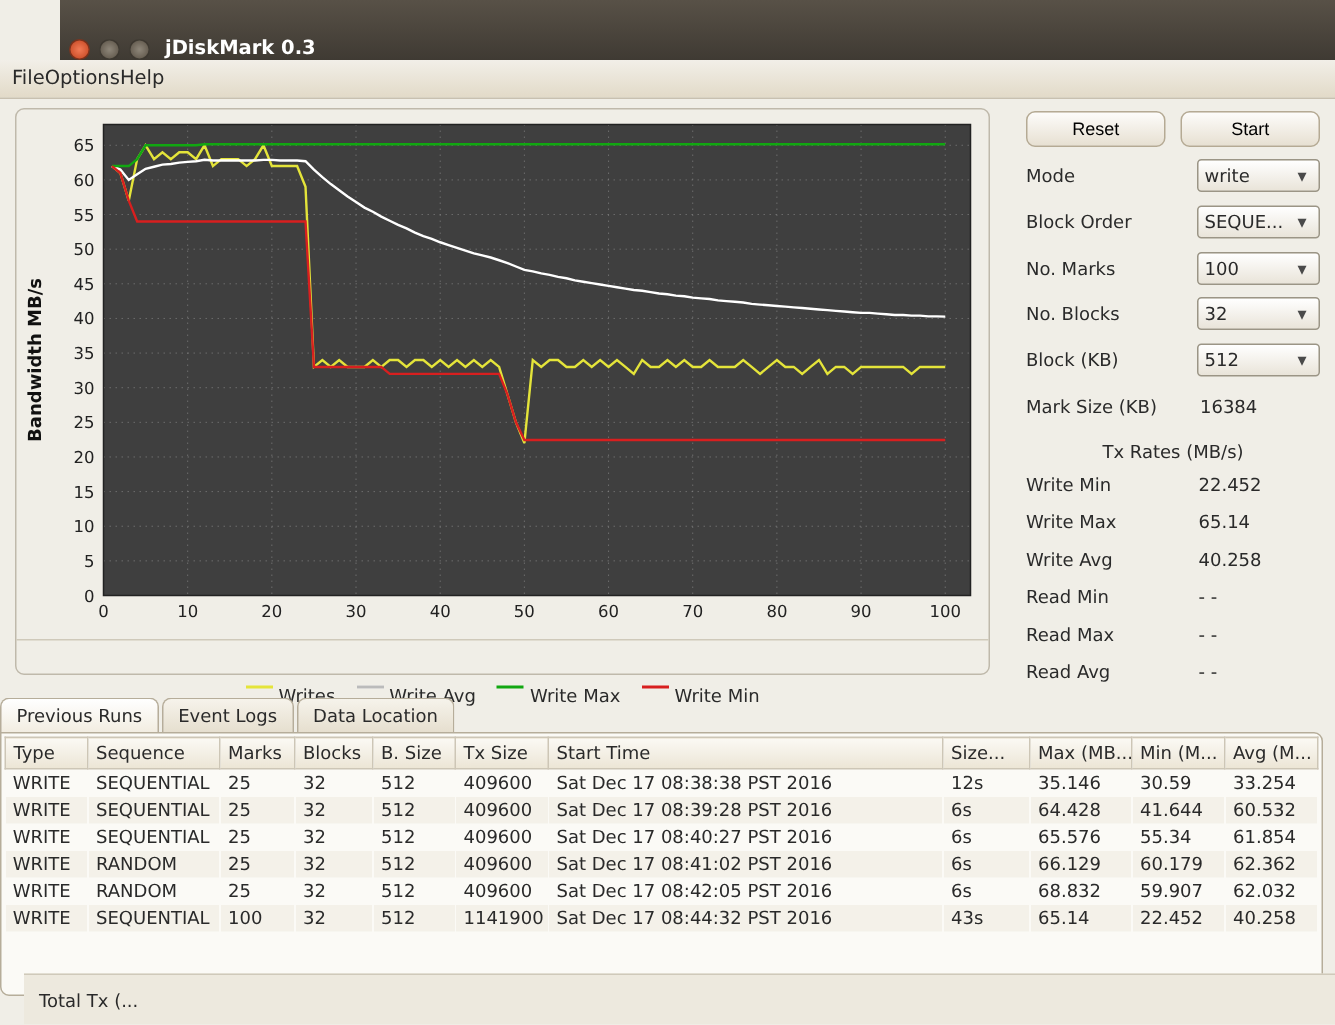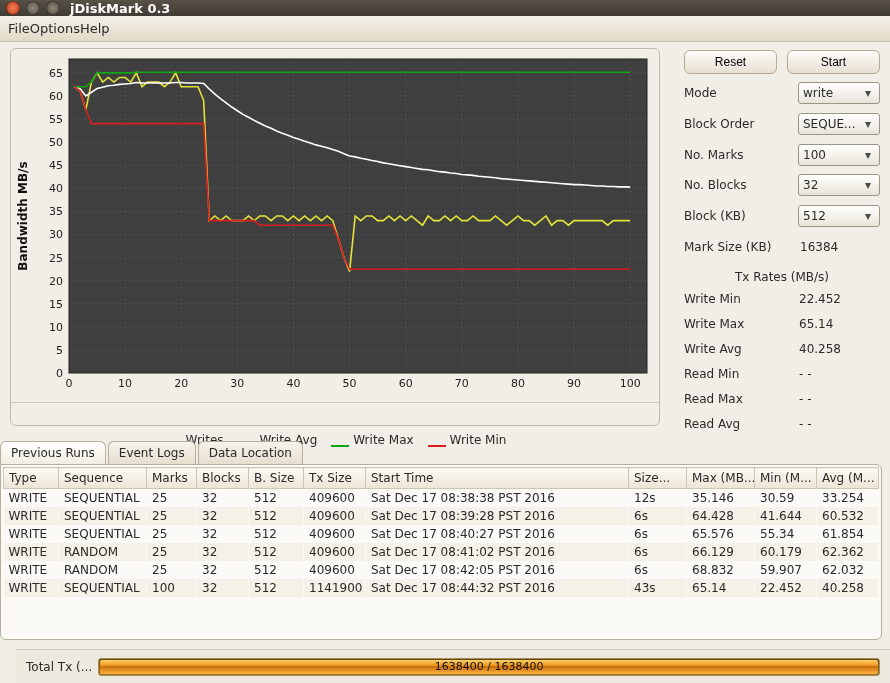--- a/index.html
+++ b/index.html
@@ -1,18 +1,18 @@
 <!DOCTYPE html>
 <html><head>
 <meta charset="utf-8">
 <style>
   * { box-sizing: border-box; margin: 0; padding: 0; }
   html, body { width: 890px; height: 683px; font-family: "DejaVu Sans", "Liberation Sans", sans-serif; font-size: 12px; background: #f0eee7; color: #2a2a2a; }
   
-  .titlebar { height: 16px; background: linear-gradient(#585147,#3f3a33); display: flex; align-items: center; padding: 0 6px; color: #fff; }
+  .titlebar { height: 40px; background: linear-gradient(#585147,#3f3a33); display: flex; align-items: flex-end; padding: 0 6px; color: #fff; margin-left: 40px; }
   .win-btn { width: 14px; height: 14px; border-radius: 50%; margin-right: 6px; border: 1px solid rgba(0,0,0,.4); }
   .close-btn { background: radial-gradient(#f27b56,#c1431e); }
   .min-btn { background: radial-gradient(#8f877a,#584f43); }
   .max-btn { background: radial-gradient(#8f877a,#584f43); }
   .title-text { font-weight: bold; margin-left: 4px; font-size: 13px; }
   
   .menubar { height: 26px; background: linear-gradient(#f2efe8,#e2dac8); border-bottom: 1px solid #c8c0b0; display: flex; align-items: center; padding: 0 8px; font-size: 13px; }
   .menubar span { cursor: default; }
   
   .content { display: flex; height: 395px; }
@@ -25,21 +25,21 @@
   .combo { width: 82px; height: 22px; border: 1px solid #9b9586; border-radius: 3px; background: linear-gradient(#ffffff,#e9e4d9); display: flex; align-items: center; justify-content: space-between; padding: 0 4px; font-size: 12px; }
   .combo .arrow { width: 14px; text-align: center; color: #4a4a4a; }
   .static-val { width: 82px; padding-left: 2px; }
   .rates-title { text-align: center; margin-top: 6px; font-size: 12px; }
   .rate-row { display: flex; height: 20px; align-items: center; }
   .rate-row .lbl { width: 115px; }
   
   .chart-box { border: 1px solid #bfb9ab; border-radius: 6px; width: 650px; height: 378px; display: flex; flex-direction: column; }
   .chart-plot { flex: 1; position: relative; }
   .legend-row { height: 26px; border-top: 1px solid #cfc9ba; display: flex; align-items: center; justify-content: center; gap: 14px; font-size: 12px; }
-  .legend-item { display: flex; align-items: flex-end; gap: 4px; margin-top: 48px; }
+  .legend-item { display: flex; align-items: flex-start; gap: 4px; margin-top: 48px; }
   .legend-swatch { width: 18px; height: 2px; }
   
   .tabs-area { padding: 4px 8px 2px 0; }
   .tab-strip { display: flex; gap: 2px; }
   .tab { padding: 4px 10px; border: 1px solid #b6ad9a; border-bottom: none; border-radius: 6px 6px 0 0; background: linear-gradient(#f6f3eb,#e6dfcf); font-size: 12px; cursor: pointer; }
   .tab.active { background: linear-gradient(#ffffff,#f2ede1); }
   .table-panel { border: 1px solid #b6ad9a; border-radius: 0 6px 6px 6px; height: 176px; background: #fbfaf6; padding: 2px; overflow: hidden; }
   table.runs { width: 100%; border-collapse: collapse; table-layout: fixed; font-size: 12px; }
   table.runs th { text-align: left; font-weight: normal; background: linear-gradient(#fbf9f4,#ece5d5); border: 1px solid #cdc6b6; padding: 3px 5px; white-space: nowrap; overflow: hidden; font-size: 12px; }
   table.runs td { padding: 2px 5px; border-right: 1px solid transparent; white-space: nowrap; overflow: hidden; }
@@ -339,17 +339,13 @@
             <td>22.452</td>
             <td>40.258</td>
           </tr>
         </tbody>
     </table>
   </div>
 </div>
 
 <div class="statusbar">
   <span>Total Tx (...</span>
-  <div class="progress-outer">
-    <div class="progress-fill"></div>
-    <div class="progress-text">1638400 / 1638400</div>
-  </div>
 </div>
 
 </body></html>

